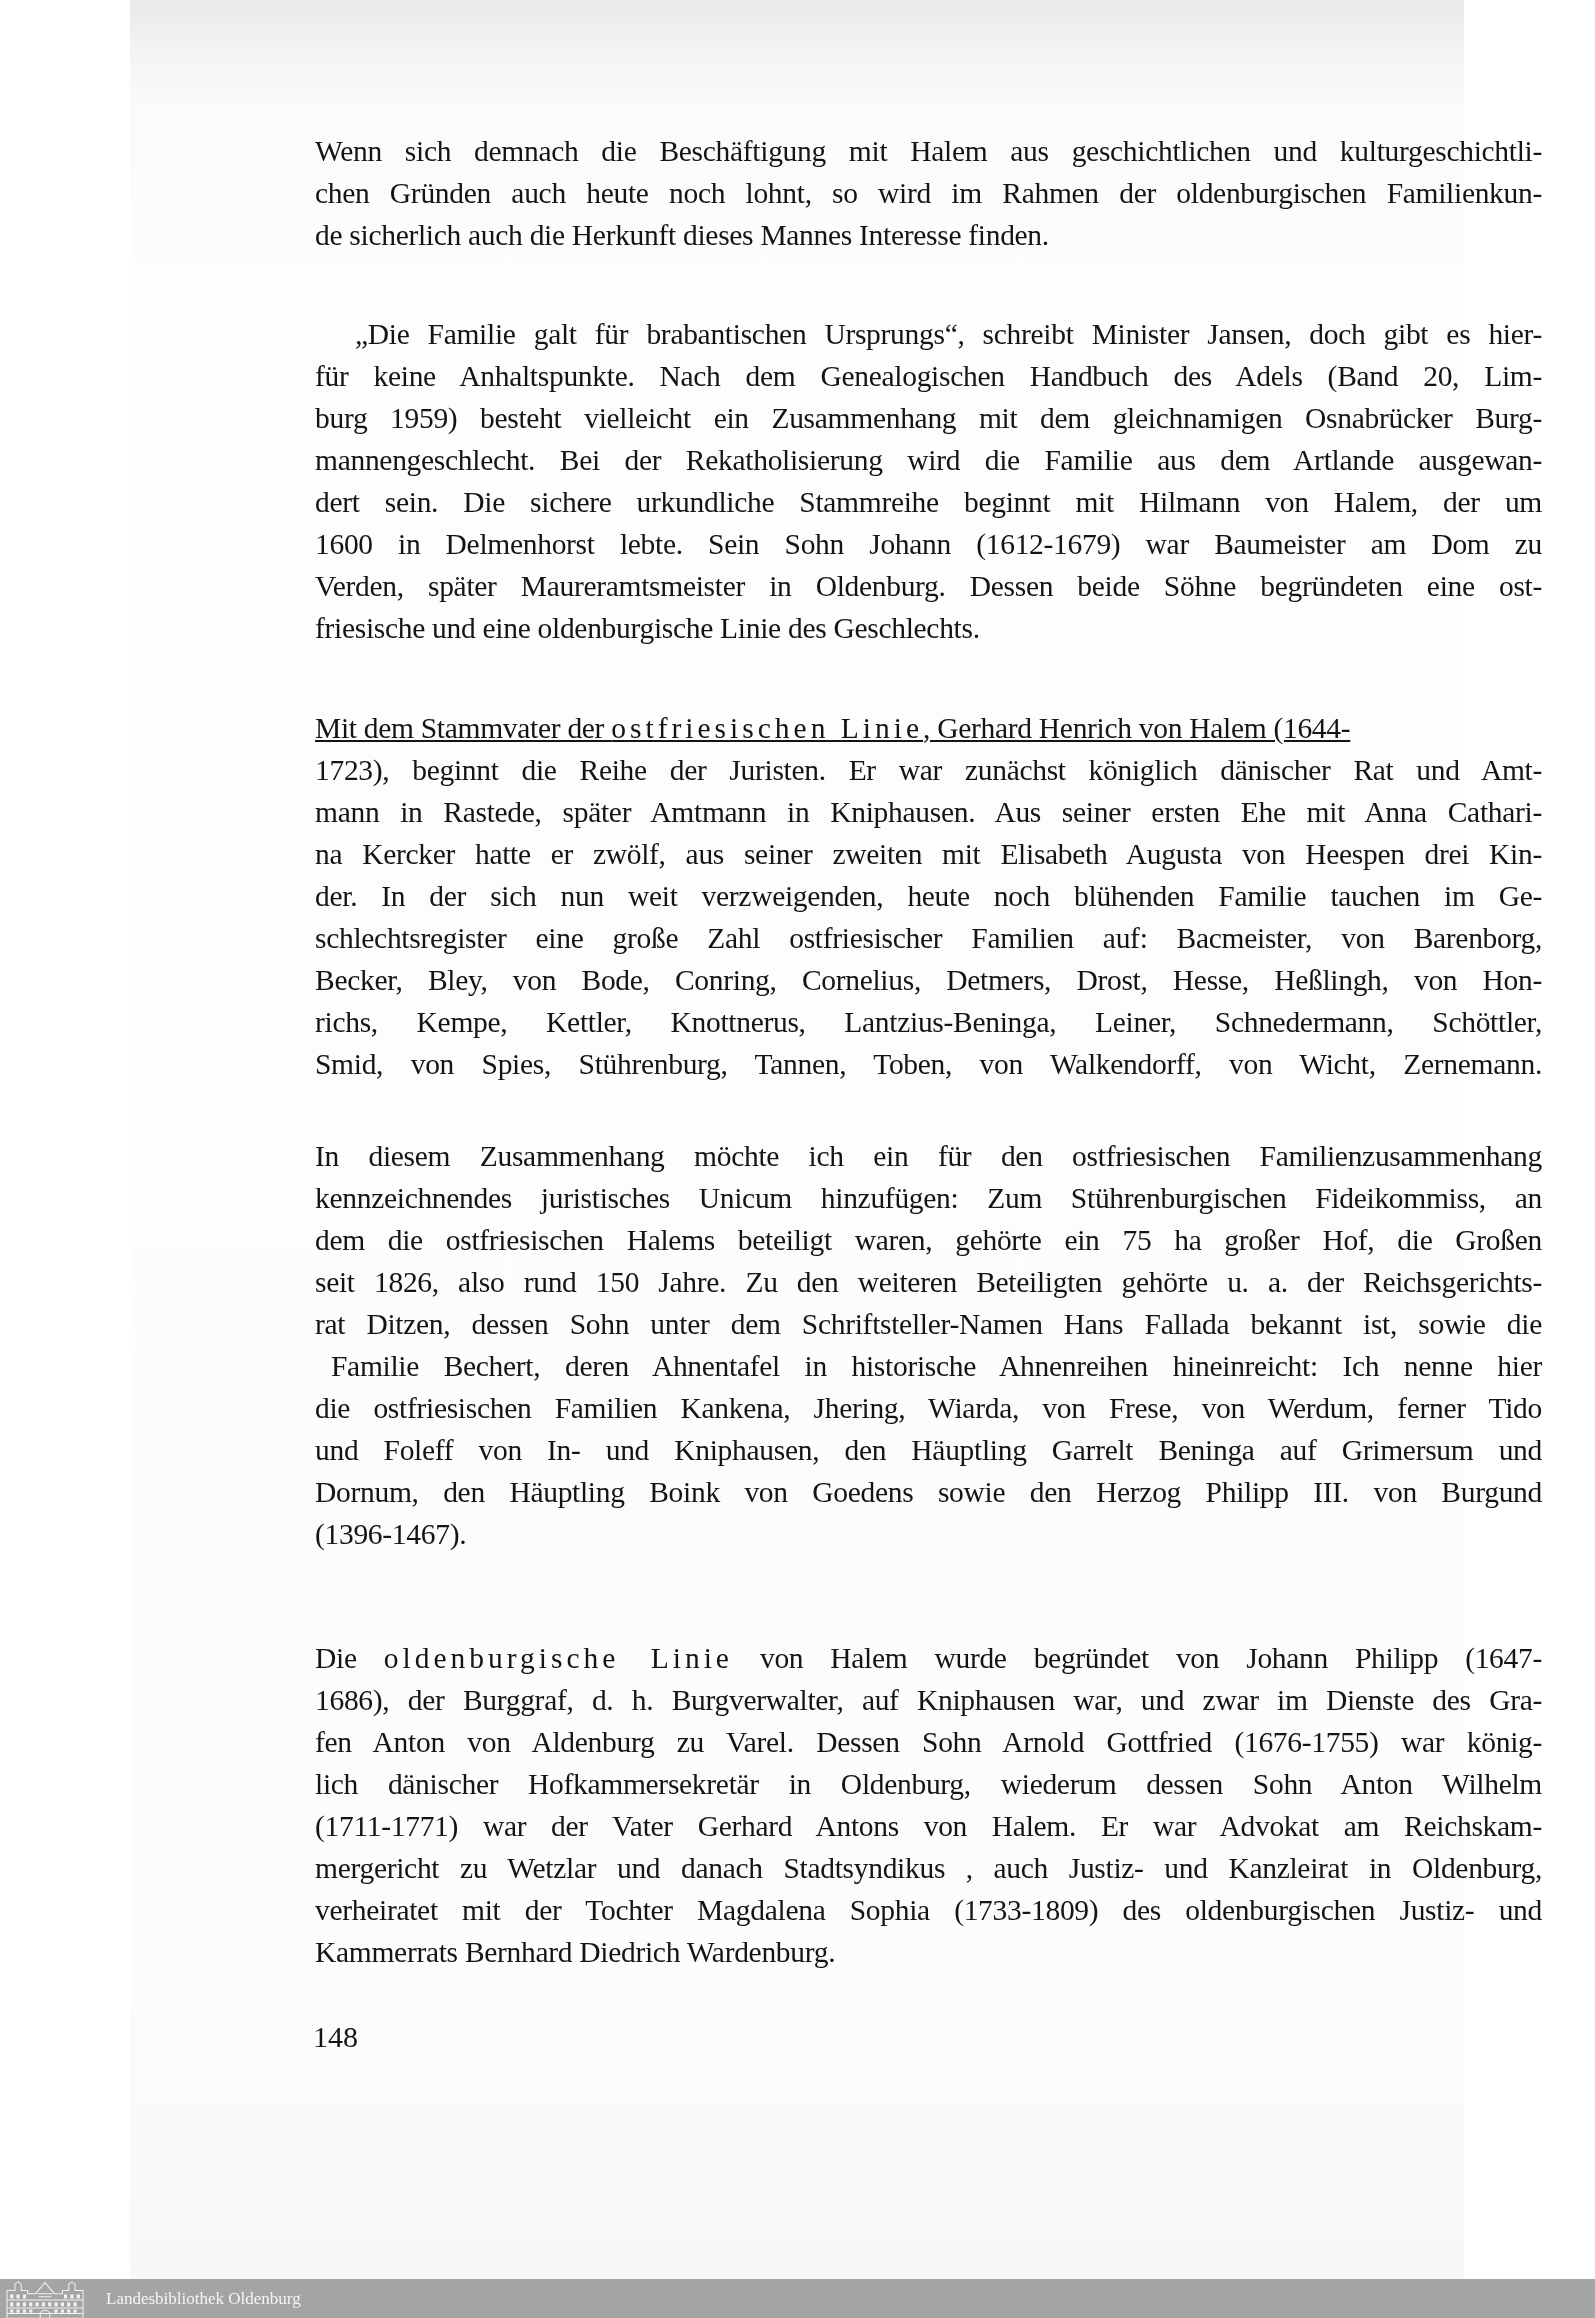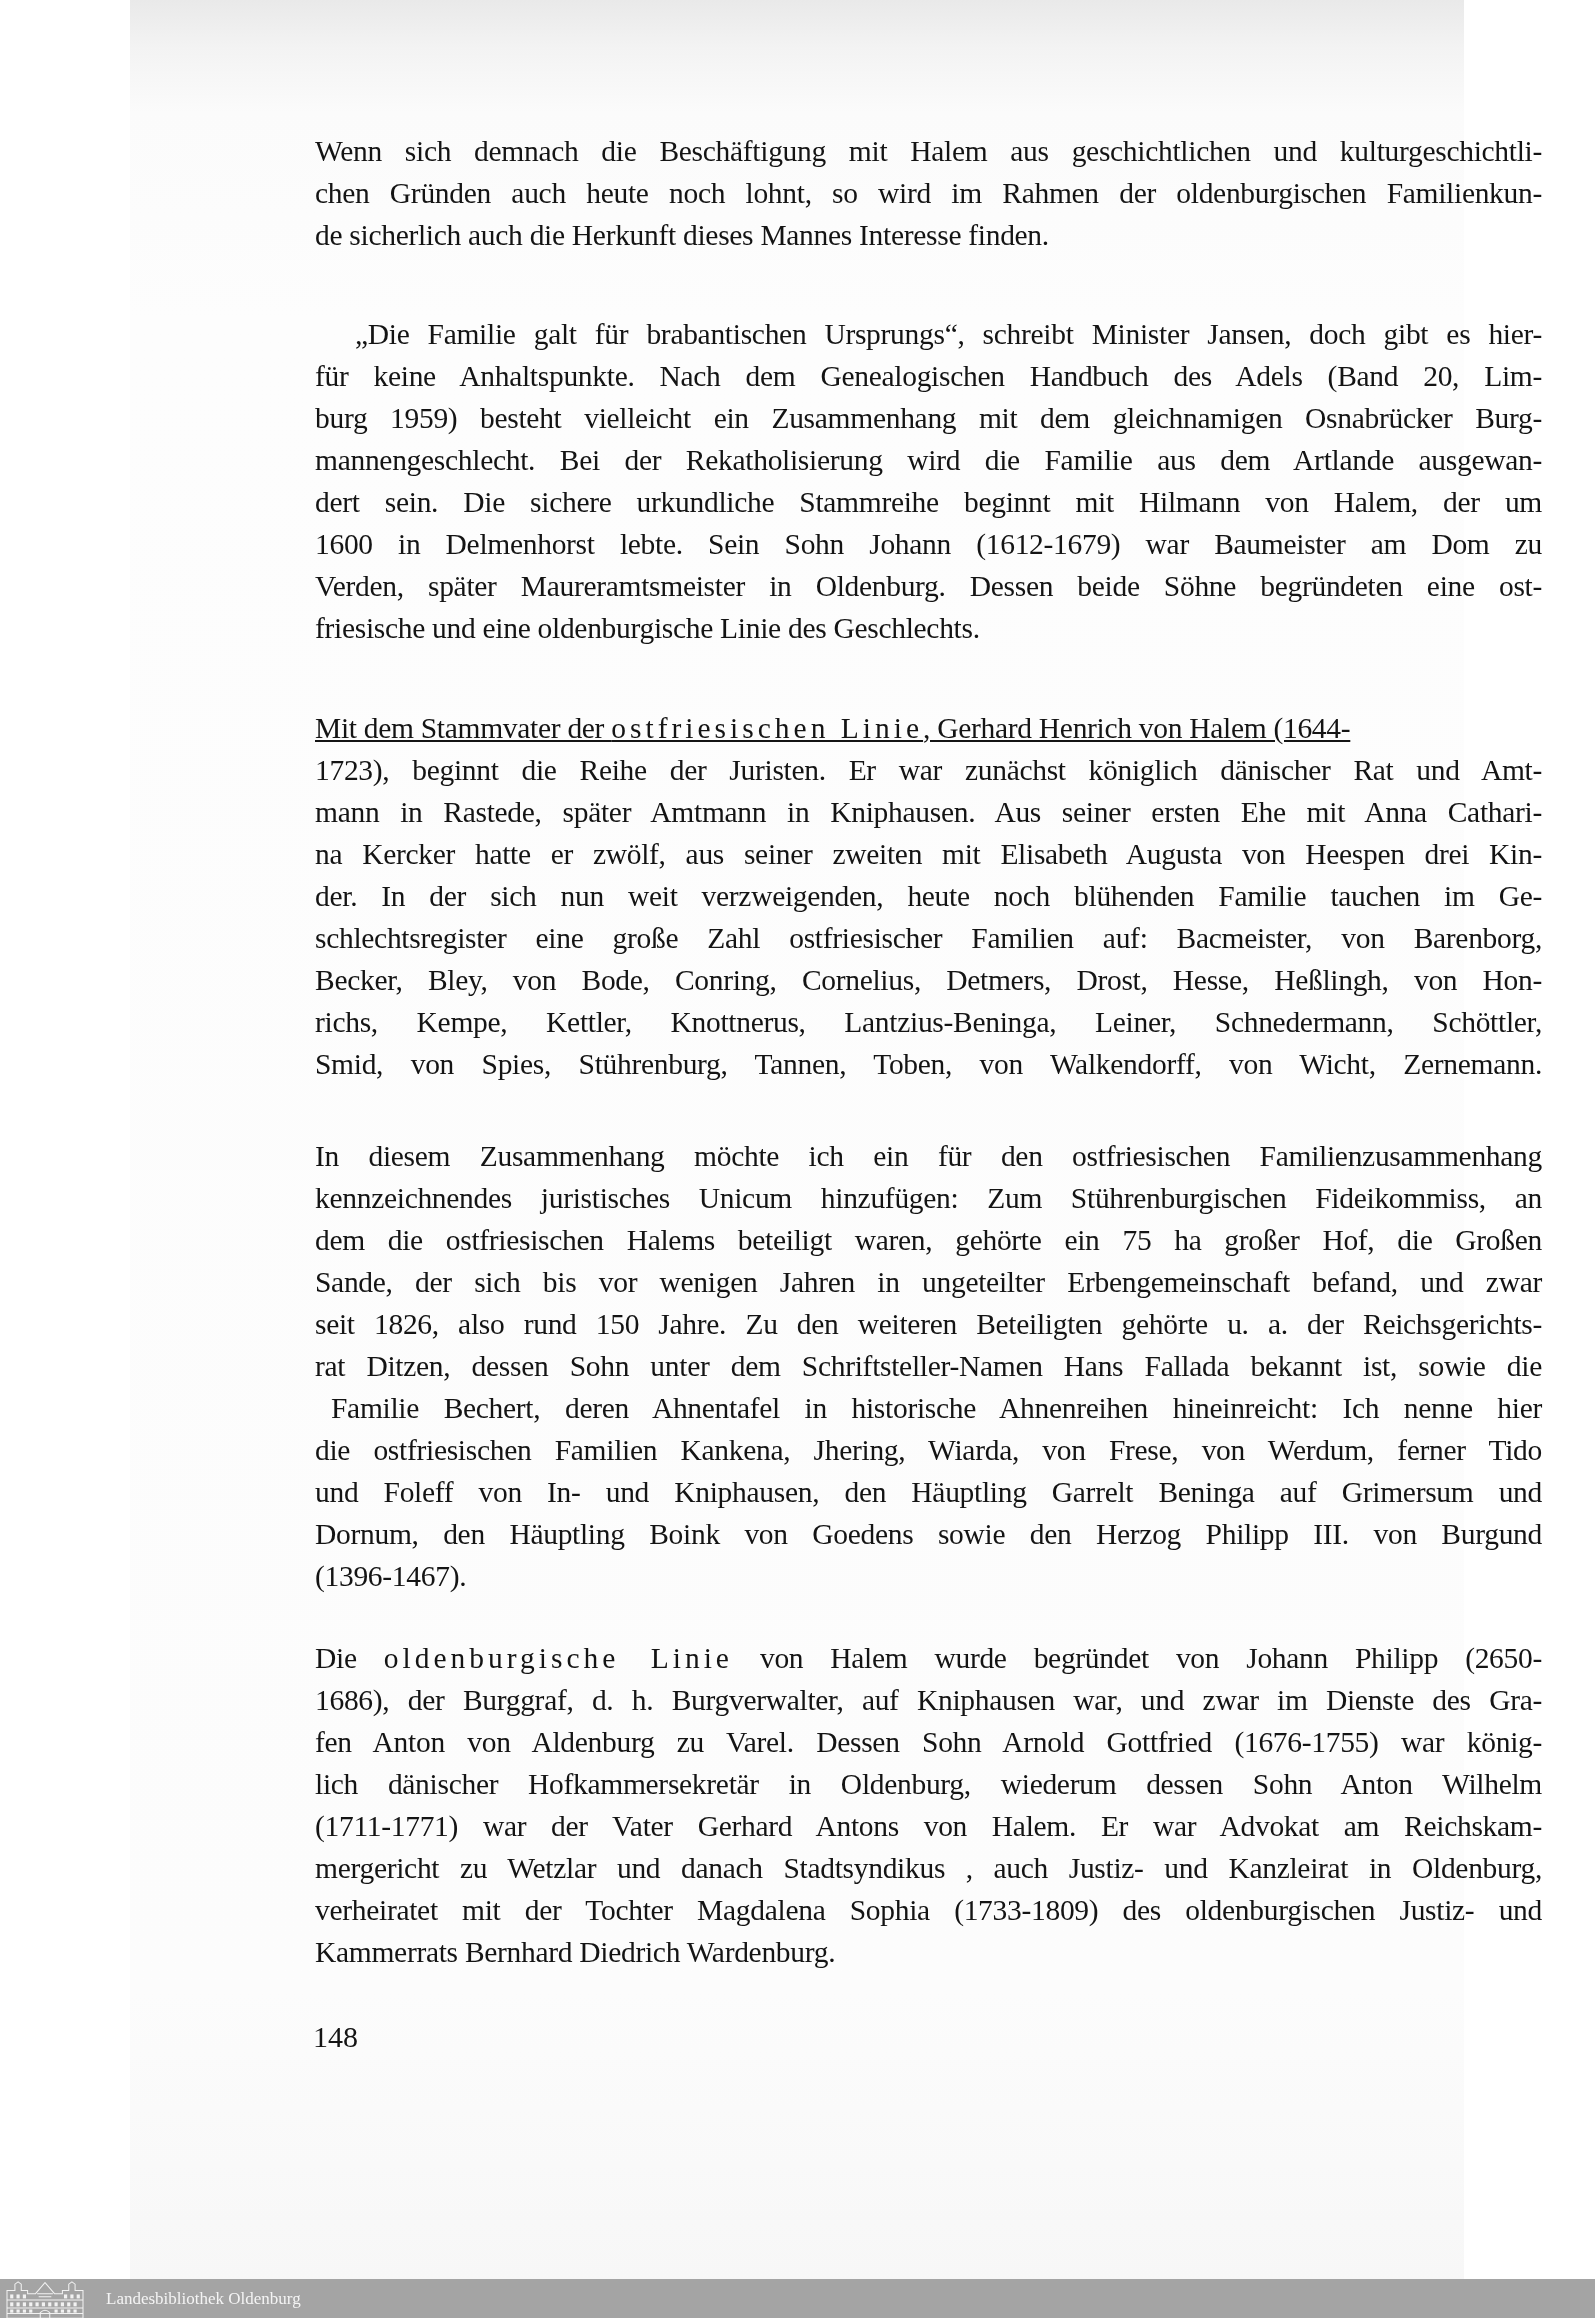--- a/index.html
+++ b/index.html
@@ -76,32 +76,31 @@
       <span class="line" style="white-space: nowrap;">schlechtsregister eine große Zahl ostfriesischer Familien auf: Bacmeister, von Barenborg,</span>
       <span class="line" style="white-space: nowrap;">Becker, Bley, von Bode, Conring, Cornelius, Detmers, Drost, Hesse, Heßlingh, von Hon-</span>
       <span class="line" style="white-space: nowrap;">richs, Kempe, Kettler, Knottnerus, Lantzius-Beninga, Leiner, Schnedermann, Schöttler,</span>
       <span class="line" style="white-space: nowrap;">Smid, von Spies, Stührenburg, Tannen, Toben, von Walkendorff, von Wicht, Zernemann.</span>
     </div>
 
     <div class="para" style="top:1135px">
       <span class="line" style="white-space: nowrap;">In diesem Zusammenhang möchte ich ein für den ostfriesischen Familienzusammenhang</span>
       <span class="line" style="white-space: nowrap;">kennzeichnendes juristisches Unicum hinzufügen: Zum Stührenburgischen Fideikommiss, an</span>
       <span class="line" style="white-space: nowrap;">dem die ostfriesischen Halems beteiligt waren, gehörte ein 75 ha großer Hof, die Großen</span>
-      <span class="line" style="white-space: nowrap;">Sande, der sich bis vor wenigen Jahren in ungeteilter Erbengemeinschaft befand, und zwar</span>
       <span class="line" style="white-space: nowrap;">seit 1826, also rund 150 Jahre. Zu den weiteren Beteiligten gehörte u. a. der Reichsgerichts-</span>
       <span class="line" style="white-space: nowrap;">rat Ditzen, dessen Sohn unter dem Schriftsteller-Namen Hans Fallada bekannt ist, sowie die</span>
       <span class="line" style="white-space: nowrap; margin-left: 16px;">Familie Bechert, deren Ahnentafel in historische Ahnenreihen hineinreicht: Ich nenne hier</span>
       <span class="line" style="white-space: nowrap;">die ostfriesischen Familien Kankena, Jhering, Wiarda, von Frese, von Werdum, ferner Tido</span>
       <span class="line" style="white-space: nowrap;">und Foleff von In- und Kniphausen, den Häuptling Garrelt Beninga auf Grimersum und</span>
       <span class="line" style="white-space: nowrap;">Dornum, den Häuptling Boink von Goedens sowie den Herzog Philipp III. von Burgund</span>
       <span class="line last" style="white-space: nowrap;">(1396-1467).</span>
     </div>
 
     <div class="para" style="top:1637px">
-      <span class="line" style="white-space: nowrap;"><span>Die </span><span class="sp">oldenburgische Linie</span><span> von Halem wurde begründet von Johann Philipp (2650-</span></span>
+      <span class="line" style="white-space: nowrap;"><span>Die </span><span class="sp">oldenburgische Linie</span><span> von Halem wurde begründet von Johann Philipp (1647-</span></span>
       <span class="line" style="white-space: nowrap;">1686), der Burggraf, d. h. Burgverwalter, auf Kniphausen war, und zwar im Dienste des Gra-</span>
       <span class="line" style="white-space: nowrap;">fen Anton von Aldenburg zu Varel. Dessen Sohn Arnold Gottfried (1676-1755) war könig-</span>
       <span class="line" style="white-space: nowrap;">lich dänischer Hofkammersekretär in Oldenburg, wiederum dessen Sohn Anton Wilhelm</span>
       <span class="line" style="white-space: nowrap;">(1711-1771) war der Vater Gerhard Antons von Halem. Er war Advokat am Reichskam-</span>
       <span class="line" style="white-space: nowrap;">mergericht zu Wetzlar und danach Stadtsyndikus , auch Justiz- und Kanzleirat in Oldenburg,</span>
       <span class="line" style="white-space: nowrap;">verheiratet mit der Tochter Magdalena Sophia (1733-1809) des oldenburgischen Justiz- und</span>
       <span class="line last" style="white-space: nowrap;">Kammerrats Bernhard Diedrich Wardenburg.</span>
     </div>
   </div>
 

